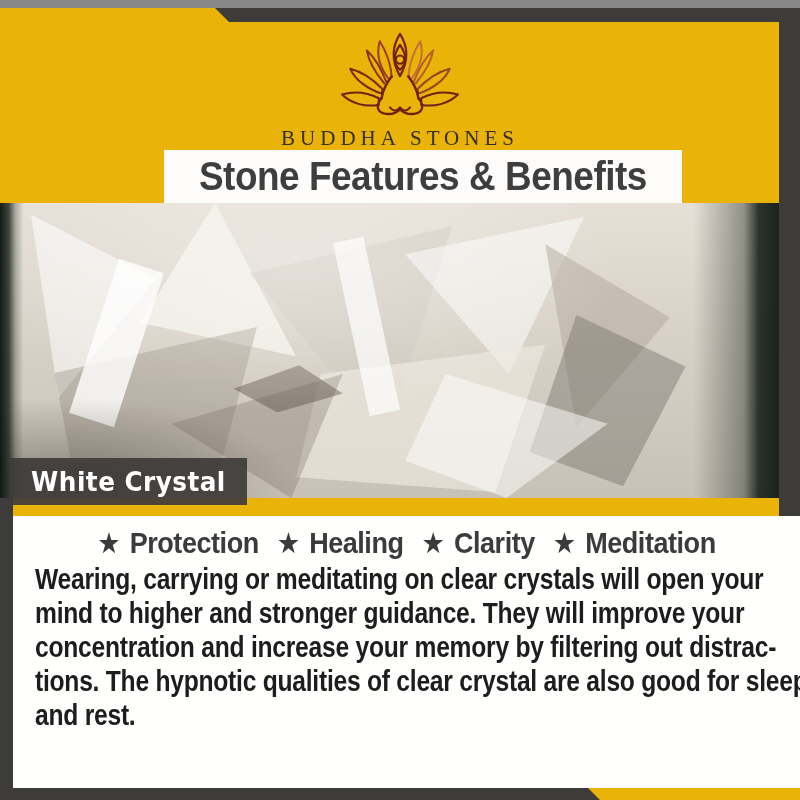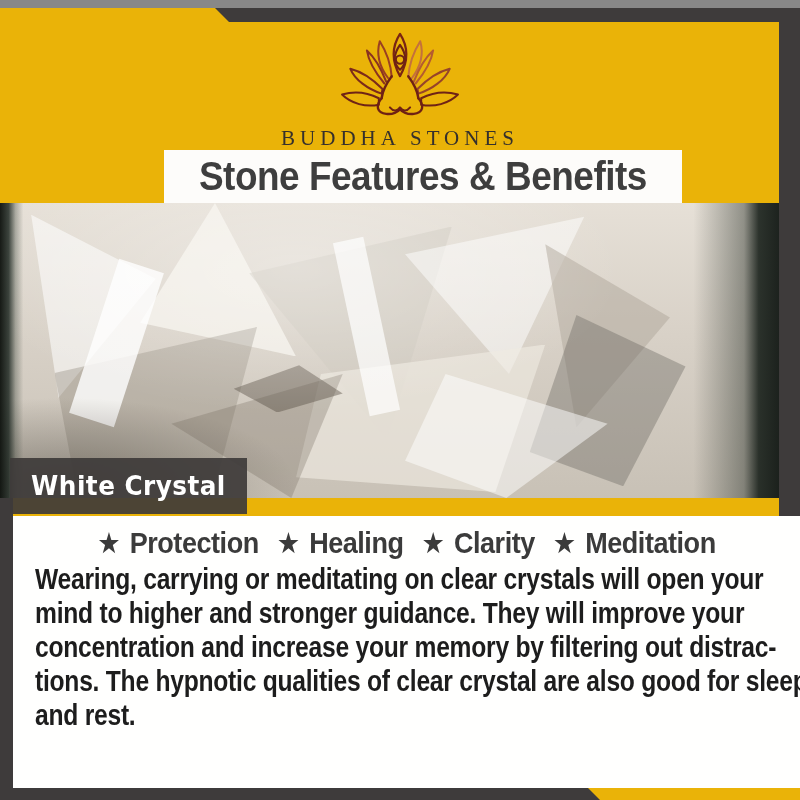--- a/index.html
+++ b/index.html
@@ -54,21 +54,21 @@
   .f13{left:30%;top:55%;width:14%;height:16%;background:rgba(88,80,68,.45);clip-path:polygon(0 50%,60% 0,100% 60%,40% 100%);}
   .photo::after{ 
     content:"";position:absolute;inset:0;
     background:
       linear-gradient(90deg,rgba(14,18,14,.96) 0,rgba(30,40,34,.85) 1.1%,rgba(60,70,60,.35) 2%,transparent 3%),
       linear-gradient(270deg,rgba(18,24,20,.95) 0,rgba(24,32,26,.9) 2.6%,rgba(60,66,58,.5) 4.5%,transparent 11%),
       radial-gradient(60% 70% at 38% 22%,rgba(255,255,255,.35),transparent 70%),
       radial-gradient(40% 40% at 8% 96%,rgba(55,50,42,.45),transparent 75%);
   }
   .photo-label{
-    position:absolute;left:10px;top:450px;width:237px;height:56px;z-index:5;
+    position:absolute;left:10px;top:450px;width:237px;height:47px;z-index:5;
     background:rgba(62,59,58,.92);display:flex;align-items:center;justify-content:center;
   }
   .photo-label span{
     font-family:"DejaVu Sans",sans-serif;font-weight:bold;font-size:26px;
     color:#ffffff;letter-spacing:.5px;transform:scaleX(.95);white-space:nowrap;
   }
   
   .content-box{
     position:absolute;left:13px;top:508px;width:787px;height:272px;
     background:#fffffe;z-index:3;

